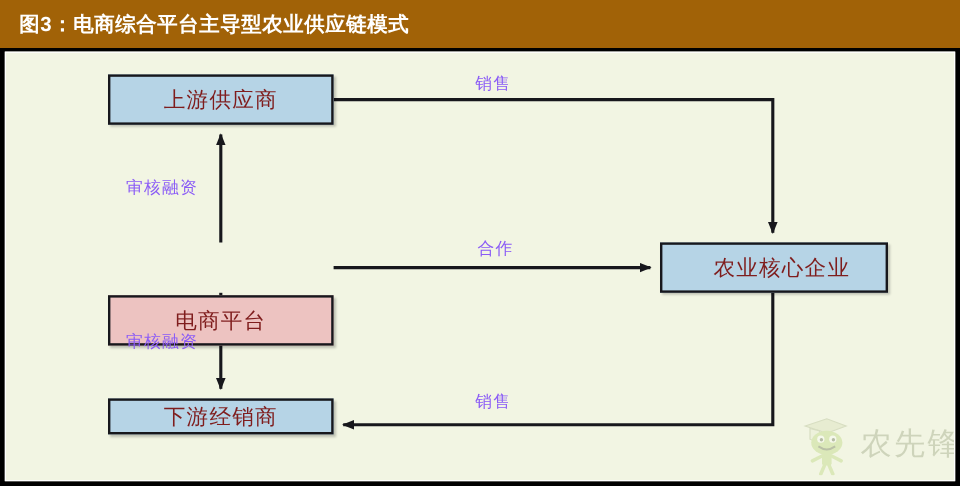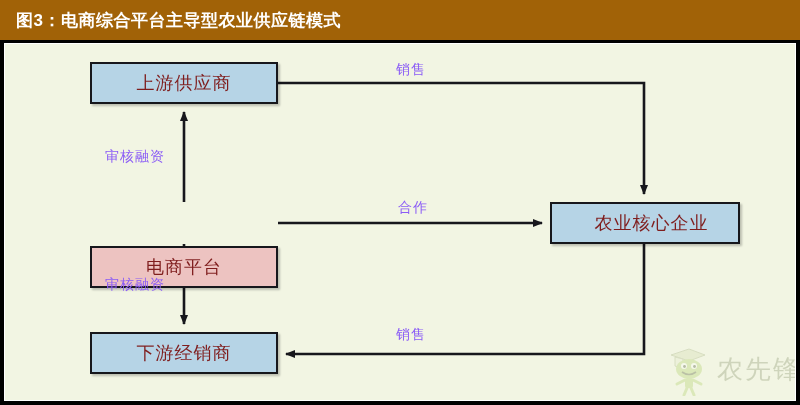--- a/index.html
+++ b/index.html
@@ -72,21 +72,21 @@
     color: #7f1d1d;
     letter-spacing: 1px;
     white-space: nowrap;
     font-family: "Liberation Sans", "DejaVu Sans", sans-serif;
   }
   .node.blue  { background: #b6d4e6; }
   .node.pink  { background: #edc3c1; }
 
   #node-upstream   { left: 85px;  top: 18px;  width: 188px; height: 42px; }
   #node-platform   { left: 85px;  top: 158px; width: 188px; height: 42px; margin-top: 44px; }
-  #node-downstream { left: 85px;  top: 288px; width: 188px; height: 42px; }
+  #node-downstream { left: 85px;  top: 288px; width: 188px; height: 30px; }
   #node-core       { left: 545px; top: 158px; width: 190px; height: 42px; padding-left: 13px; }
 
   
   .edge-label {
     position: absolute;
     font-size: 14px;
     color: #8b5cf6;
     letter-spacing: 1px;
     white-space: nowrap;
     font-family: Liberation Mono, monospace;

